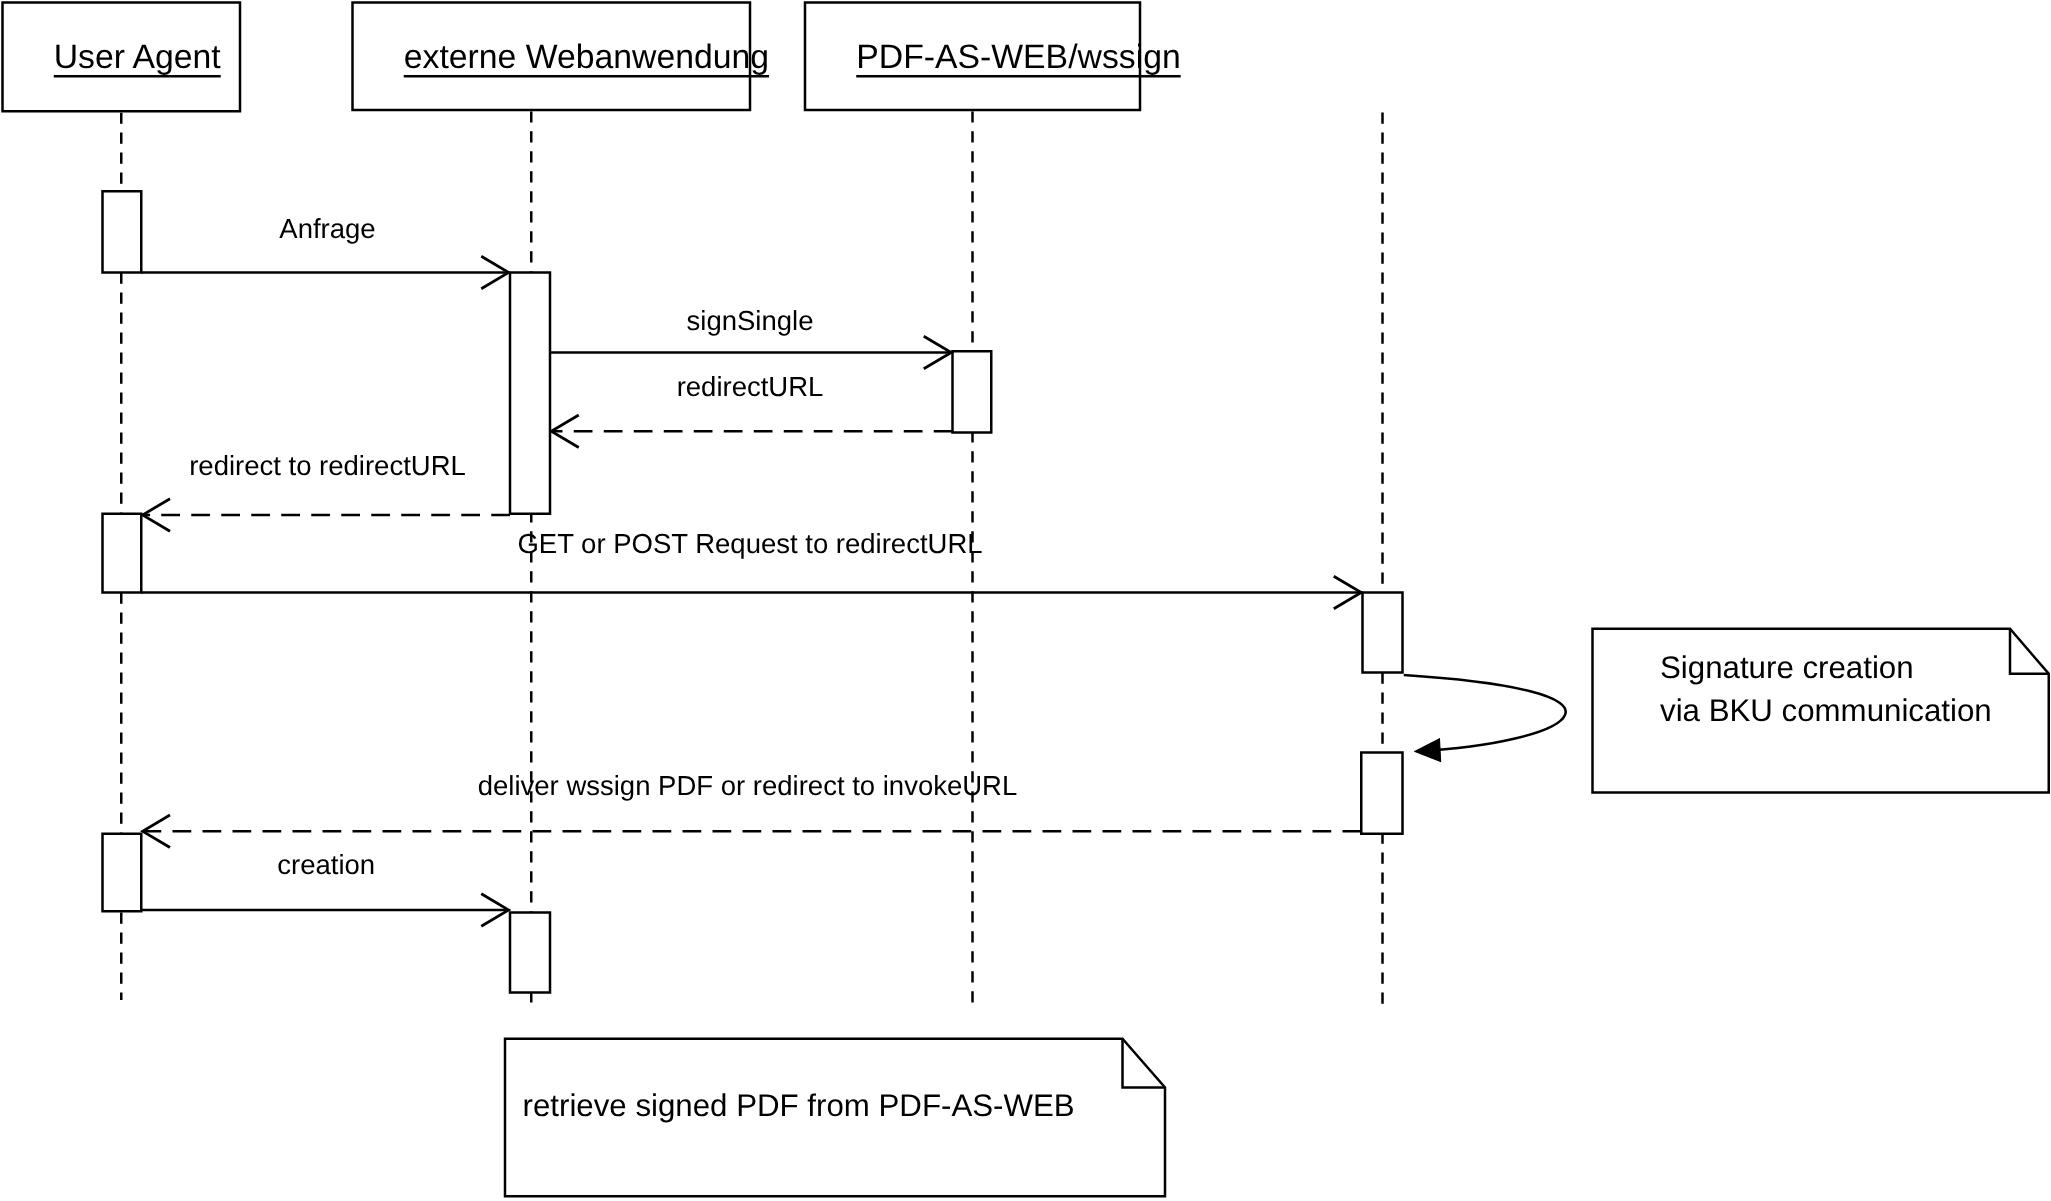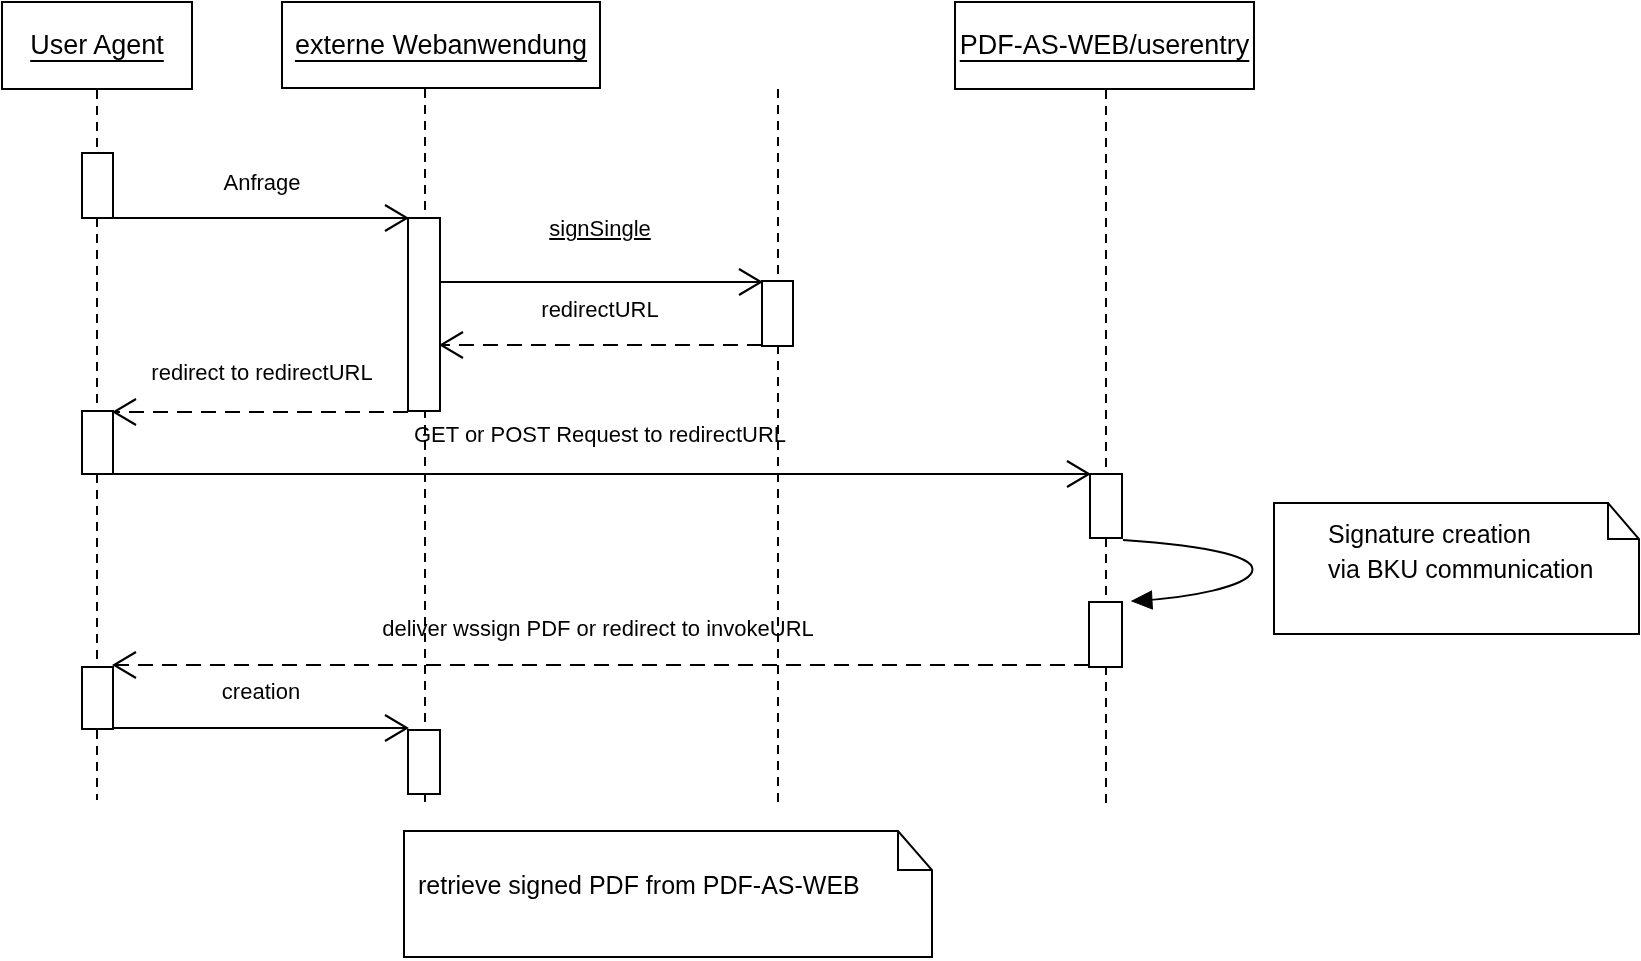--- a/index.html
+++ b/index.html
@@ -12,22 +12,23 @@
     color: #000000;
     overflow: hidden;
   }
   #geometry { position: absolute; left: 0; top: 0; }
   .actor {
     position: absolute;
     border: 2px solid #000000;
     background: #ffffff;
     display: flex;
     align-items: center;
-    justify-content: center;
+    justify-content: flex-start;
     box-sizing: border-box;
+    padding-left: 40px;
   }
   .actor-label {
     font-size: 27px;
     text-decoration: underline;
     text-decoration-thickness: 2px;
     text-underline-offset: 6px;
     white-space: nowrap;
   }
   .mlabel {
     position: absolute;
@@ -93,26 +94,26 @@
       <path d="M1123,540 C1215,546 1258,558 1252,572 C1246,586 1193,598 1134,601" marker-end="url(#arrowSolid)"></path>
     </g>
   </svg>
 
   <div class="actor" style="left:1px; top:1px; width:192px; height:89px;">
     <span class="actor-label">User Agent</span>
   </div>
   <div class="actor" style="left:265px; top:1px; width:320px; height:88px;margin-left:16px;">
     <span class="actor-label">externe Webanwendung</span>
   </div>
-  <div class="actor" style="left:954px; top:1px; width:301px; height:89px;">
-    <span class="actor-label">PDF-AS-WEB/userentry</span>
+  <div class="actor" style="left:643px; top:1px; width:270px; height:88px;">
+    <span class="actor-label">PDF-AS-WEB/wssign</span>
   </div>
 
   <div class="mlabel" style="left:262px; top:183px;">Anfrage</div>
-  <div class="mlabel" style="left:600px; top:229px;text-decoration:underline;">signSingle</div>
+  <div class="mlabel" style="left:600px; top:257px;">signSingle</div>
   <div class="mlabel" style="left:600px; top:310px;">redirectURL</div>
   <div class="mlabel" style="left:262px; top:373px;">redirect to redirectURL</div>
   <div class="mlabel" style="left:600px; top:435px;">GET or POST Request to redirectURL</div>
   <div class="mlabel" style="left:598px; top:629px;">deliver wssign PDF or redirect to invokeURL</div>
   <div class="mlabel" style="left:261px; top:692px;">creation</div>
 
   <div class="note-text" style="left:1328px; top:517px;">
     <div>Signature creation</div>
     <div>via BKU communication</div>
   </div>

